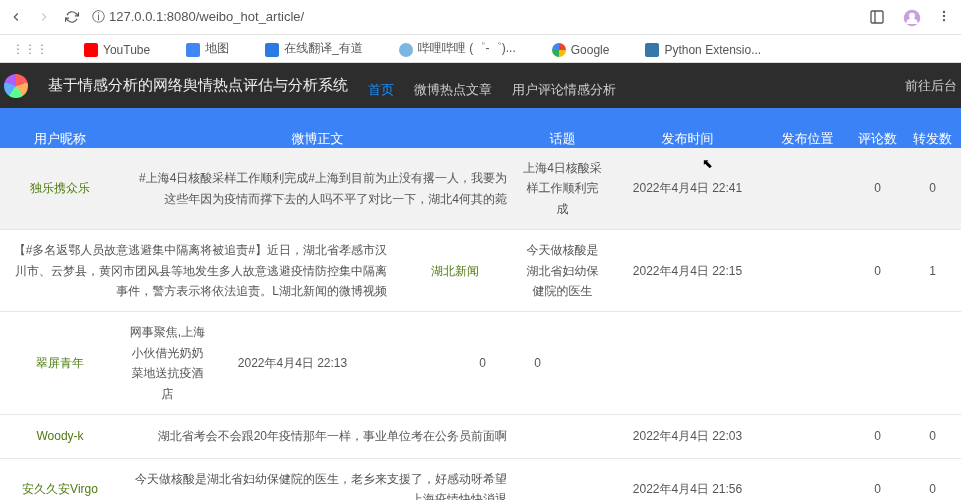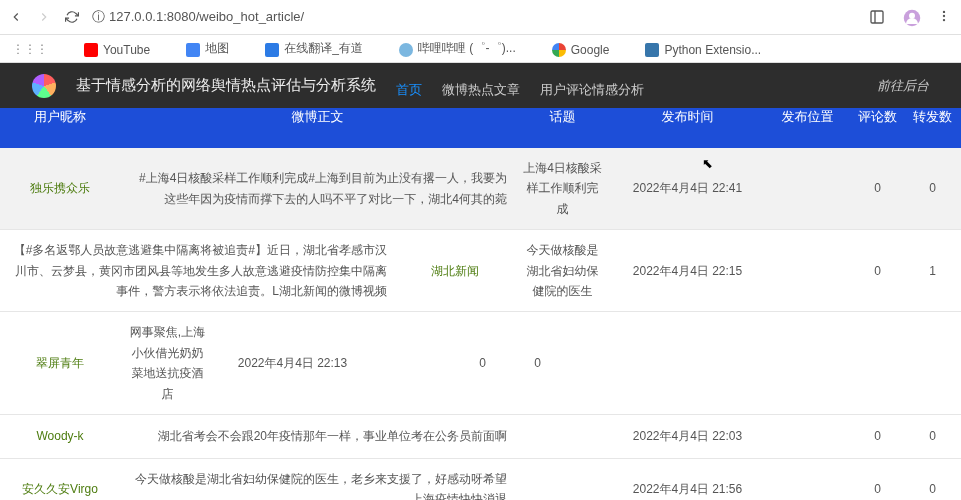--- a/index.html
+++ b/index.html
@@ -17,30 +17,30 @@
     .bm-item { display: flex; align-items: flex-end; gap: 5px; padding-left: 18px; }
     .bm-fav { width: 14px; height: 14px; border-radius: 2px; display: inline-block; }
     .fav-yt { background: #ff0000; }
     .fav-map { background: #4285f4; }
     .fav-csdn { background: #e60012; }
     .fav-zaixian { background: #2c7be5; }
     .fav-bp { background: #7bb7e0; border-radius: 50%; }
     .fav-g { background: conic-gradient(#ea4335 0 90deg,#fbbc05 90deg 180deg,#34a853 180deg 270deg,#4285f4 270deg); border-radius: 50%; }
     .fav-py { background: #3776ab; }
     
-    .header { height: 45px; background: #2d2d2d; display: flex; align-items: center; padding: 0 32px; gap: 20px; color: #fff; }
+    .header { height: 45px; background: #2d2d2d; display: flex; align-items: center; padding: 0 4px; gap: 20px; color: #fff; }
     .logo { width: 24px; height: 24px; border-radius: 50%; background: conic-gradient(#ff5e5e 0 72deg,#ffb05e 72deg 144deg,#5eff8e 144deg 216deg,#5eb0ff 216deg 288deg,#b05eff 288deg); }
     .sys-title { font-size: 15px; color: #eee; }
     .nav-link { font-size: 13px; color: #ccc; margin-top: 8px; }
     .nav-link.active { color: #1890ff; }
     .spacer { flex: 1; }
-    .backend-link { color: #ccc; font-size: 13px; font-style: italic; }
+    .backend-link { color: #ccc; font-size: 13px; }
     
     .table { width: 100%; }
-    .thead { background: #1d4ed8; color: #fff; display: flex; height: 40px; align-items: flex-start; }
+    .thead { background: #3b82f6; color: #fff; display: flex; height: 40px; align-items: flex-end; }
     .th, .td { padding: 0 8px; text-align: center; }
     .col-user { width: 120px; }
     .col-text { width: 395px; }
     .col-topic { width: 95px; }
     .col-time { width: 155px; }
     .col-loc { width: 85px; }
     .col-comment { width: 55px; }
     .col-repost { width: 55px; }
     
     .tbody .tr { display: flex; align-items: center; border-bottom: 1px solid #e6e6e6; min-height: 44px; padding: 10px 0; }

